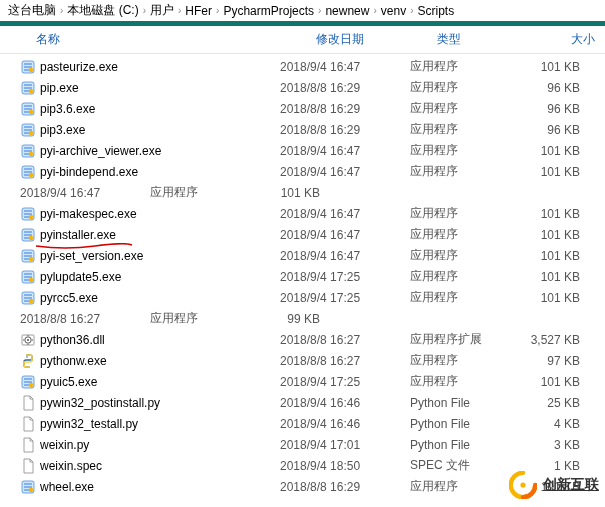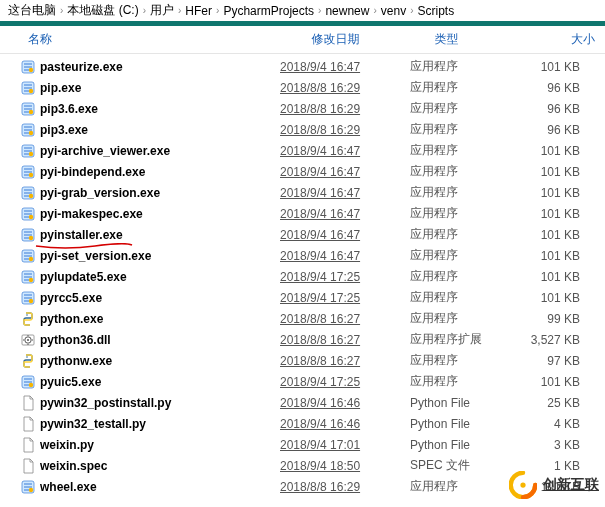--- a/index.html
+++ b/index.html
@@ -25,21 +25,21 @@
     color: #000;
     cursor: pointer;
   }
   .bc-sep {
     color: #888;
     font-size: 10px;
   }
   .header {
     display: flex;
     align-items: center;
-    padding: 5px 0 5px 28px;
+    padding: 5px 0 5px 36px;
     color: #1a5fb4;
     border-bottom: 1px solid #e5e5e5;
     height: 28px;
   }
   .col-name { width: 260px; }
   .col-date { width: 130px; margin-left: 38px; }
   .col-type { width: 110px; }
   .col-size { width: 70px; text-align: right; padding-right: 10px; }
   .file-list {
     padding: 2px 0;
@@ -49,31 +49,30 @@
     align-items: center;
     height: 21px;
     padding-left: 20px;
     cursor: pointer;
   }
   .name-cell {
     display: flex;
     align-items: center;
     width: 260px;
     gap: 4px;
-    font-weight: bold;
   }
   .icon {
     width: 16px;
     height: 16px;
     display: inline-flex;
     align-items: center;
     justify-content: center;
     flex-shrink: 0;
   }
-  .date-cell { width: 130px; color: #555; text-decoration: underline; }
+  .date-cell { width: 130px; color: #555; }
   .type-cell { width: 110px; color: #555; }
   .size-cell { width: 70px; text-align: right; color: #555; padding-right: 10px; }
   .underline-annot {
     position: absolute;
     left: 35px;
     top: 243px;
     width: 98px;
     height: 8px;
     pointer-events: none;
   }
@@ -207,30 +206,20 @@
             <circle cx="11" cy="11" r="2.2" fill="#f7b500"></circle>
           </svg>
         </span>
         <span>pyi-bindepend.exe</span>
       </div>
       <div class="date-cell">2018/9/4 16:47</div>
       <div class="type-cell">应用程序</div>
       <div class="size-cell">101 KB</div>
     </div>
     <div class="row">
-      <div class="name-cell">
-        <span class="icon">
-          <svg width="16" height="16" viewBox="0 0 16 16">
-            <rect x="2" y="2" width="12" height="12" rx="2" fill="#cfe8ff" stroke="#3a7bd5" stroke-width="0.7"></rect>
-            <path d="M4 5h8M4 8h8M4 11h5" stroke="#3a7bd5" stroke-width="1"></path>
-            <circle cx="11" cy="11" r="2.2" fill="#f7b500"></circle>
-          </svg>
-        </span>
-        <span>pyi-grab_version.exe</span>
-      </div>
       <div class="date-cell">2018/9/4 16:47</div>
       <div class="type-cell">应用程序</div>
       <div class="size-cell">101 KB</div>
     </div>
     <div class="row">
       <div class="name-cell">
         <span class="icon">
           <svg width="16" height="16" viewBox="0 0 16 16">
             <rect x="2" y="2" width="12" height="12" rx="2" fill="#cfe8ff" stroke="#3a7bd5" stroke-width="0.7"></rect>
             <path d="M4 5h8M4 8h8M4 11h5" stroke="#3a7bd5" stroke-width="1"></path>
@@ -297,30 +286,20 @@
             <circle cx="11" cy="11" r="2.2" fill="#f7b500"></circle>
           </svg>
         </span>
         <span>pyrcc5.exe</span>
       </div>
       <div class="date-cell">2018/9/4 17:25</div>
       <div class="type-cell">应用程序</div>
       <div class="size-cell">101 KB</div>
     </div>
     <div class="row">
-      <div class="name-cell">
-        <span class="icon">
-          <svg width="16" height="16" viewBox="0 0 16 16">
-            <path d="M6 2h4c1 0 2 .8 2 2v3H6c-1.1 0-2 .9-2 2v3c0 1.2 1 2 2 2h4" fill="none" stroke="#306998" stroke-width="1.5"></path>
-            <circle cx="7" cy="4" r="0.8" fill="#306998"></circle>
-            <path d="M10 14H6c-1 0-2-.8-2-2V9h6c1.1 0 2-.9 2-2V4c0-1.2-1-2-2-2H6" fill="none" stroke="#ffd43b" stroke-width="1.5"></path>
-          </svg>
-        </span>
-        <span>python.exe</span>
-      </div>
       <div class="date-cell">2018/8/8 16:27</div>
       <div class="type-cell">应用程序</div>
       <div class="size-cell">99 KB</div>
     </div>
     <div class="row">
       <div class="name-cell">
         <span class="icon">
           <svg width="16" height="16" viewBox="0 0 16 16">
             <rect x="2" y="3" width="12" height="10" rx="1" fill="#fff" stroke="#888" stroke-width="0.8"></rect>
             <circle cx="8" cy="8" r="3.2" fill="none" stroke="#555" stroke-width="1"></circle>

